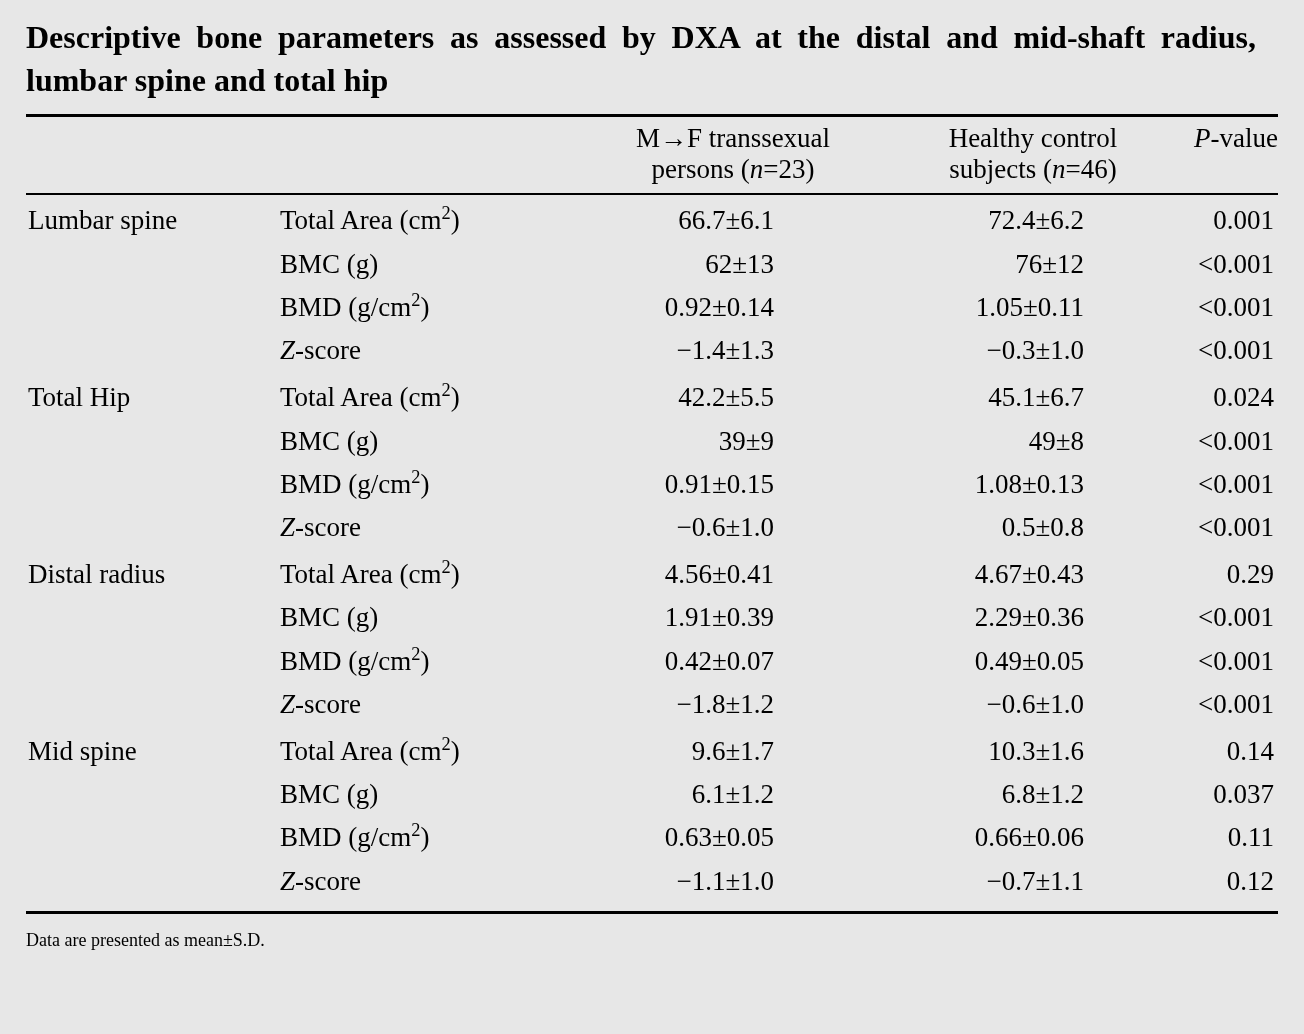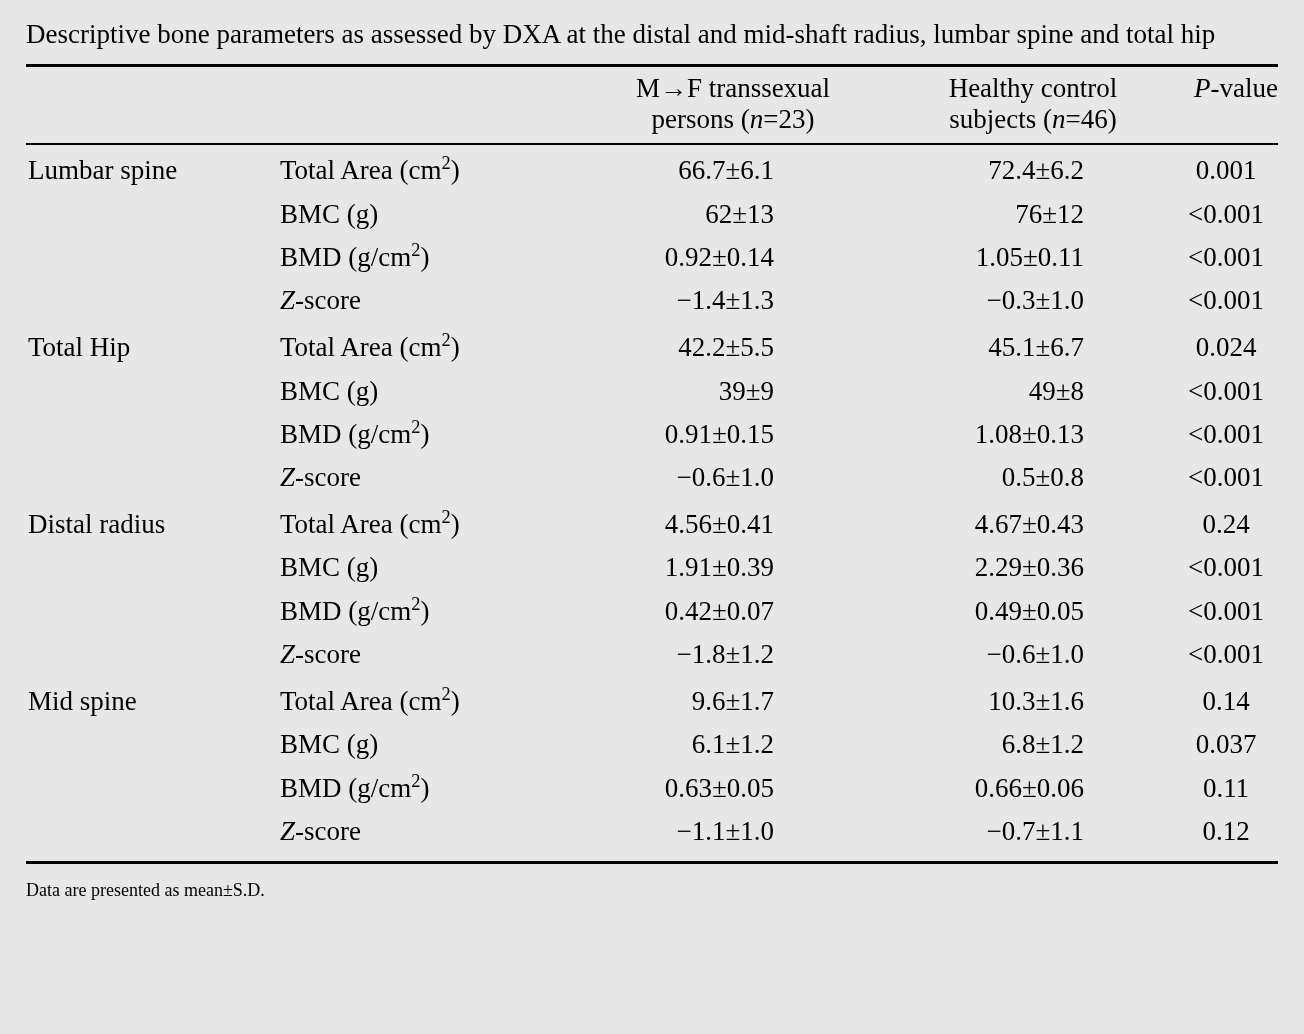--- a/index.html
+++ b/index.html
@@ -23,26 +23,27 @@
     padding: 16px 26px 0 26px;
   }
   .table-label {
     font-size: 29px;
     font-weight: bold;
     line-height: 1.25;
     margin: 0 0 2px 0;
     letter-spacing: 0.2px;
   }
   .caption {
-    font-size: 27px;
+    font-size: 32px;
     line-height: 1.35;
     text-align: justify;
     text-justify: inter-word;
     margin: 0 0 12px 0;
     padding-right: 22px;
+    font-weight: bold;
   }
   table.bone {
     border-collapse: collapse;
     width: 100%;
     font-size: 27px;
     background: #e7e7e7;
   }
   table.bone thead th {
     font-weight: normal;
     vertical-align: top;
@@ -65,21 +66,21 @@
   }
   th.c-val, td.c-val {
     width: 310px;
     text-align: left;
   }
   th.c-val2, td.c-val2 {
     width: 290px;
     text-align: left;
   }
   th.c-p, td.c-p {
-    text-align: center;
+    text-align: right;
     padding-right: 4px;
   }
   thead th.c-val, thead th.c-val2 {
     text-align: center;
     padding-left: 0;
     font-family: Liberation Serif, serif;
   }
   thead th.c-p {
     text-align: right;
     vertical-align: top;
@@ -208,21 +209,21 @@
         <td class="c-val"><span class="num">−0.6±1.0</span></td>
         <td class="c-val2"><span class="num-wide">0.5±0.8</span></td>
         <td class="c-p">&lt;0.001</td>
       </tr>
 
       <tr class="first-in-group">
         <td class="c-group">Distal radius</td>
         <td class="c-param">Total Area (cm<sup>2</sup>)</td>
         <td class="c-val"><span class="num">4.56±0.41</span></td>
         <td class="c-val2"><span class="num-wide">4.67±0.43</span></td>
-        <td class="c-p">0.24</td>
+        <td class="c-p">0.29</td>
       </tr>
       <tr>
         <td class="c-group"></td>
         <td class="c-param">BMC (g)</td>
         <td class="c-val"><span class="num">1.91±0.39</span></td>
         <td class="c-val2"><span class="num-wide">2.29±0.36</span></td>
         <td class="c-p">&lt;0.001</td>
       </tr>
       <tr>
         <td class="c-group"></td>

